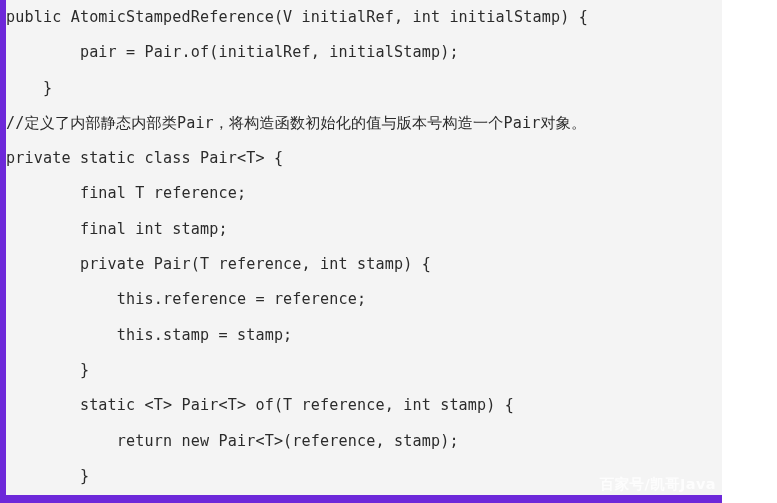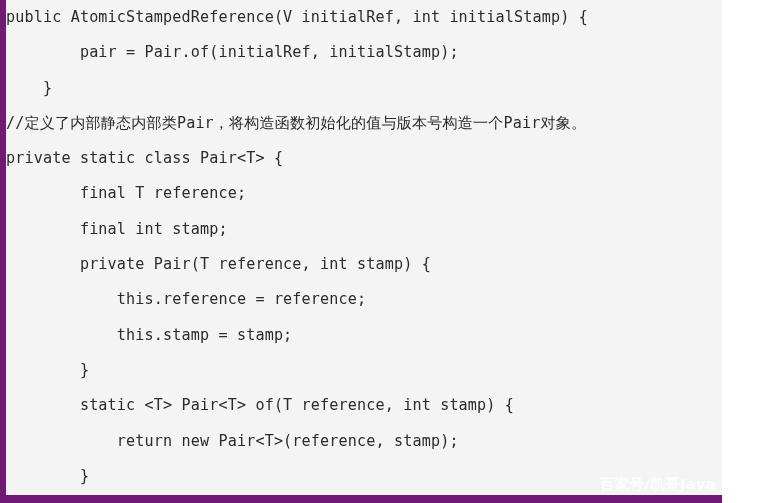--- a/index.html
+++ b/index.html
@@ -4,21 +4,21 @@
 <style>
   html, body {
     margin: 0;
     padding: 0;
     background: #ffffff;
   }
   #screenshot {
     position: relative;
     width: 722px;
     height: 503px;
-    background: #701a75;
+    background: #6d28d9;
     overflow: hidden;
     font-family: "DejaVu Sans Mono", "Liberation Mono", monospace;
   }
   #code-surface {
     position: absolute;
     left: 6px;
     top: 0px;
     width: 771px;
     height: 495px;
     background: #f4f4f4;

